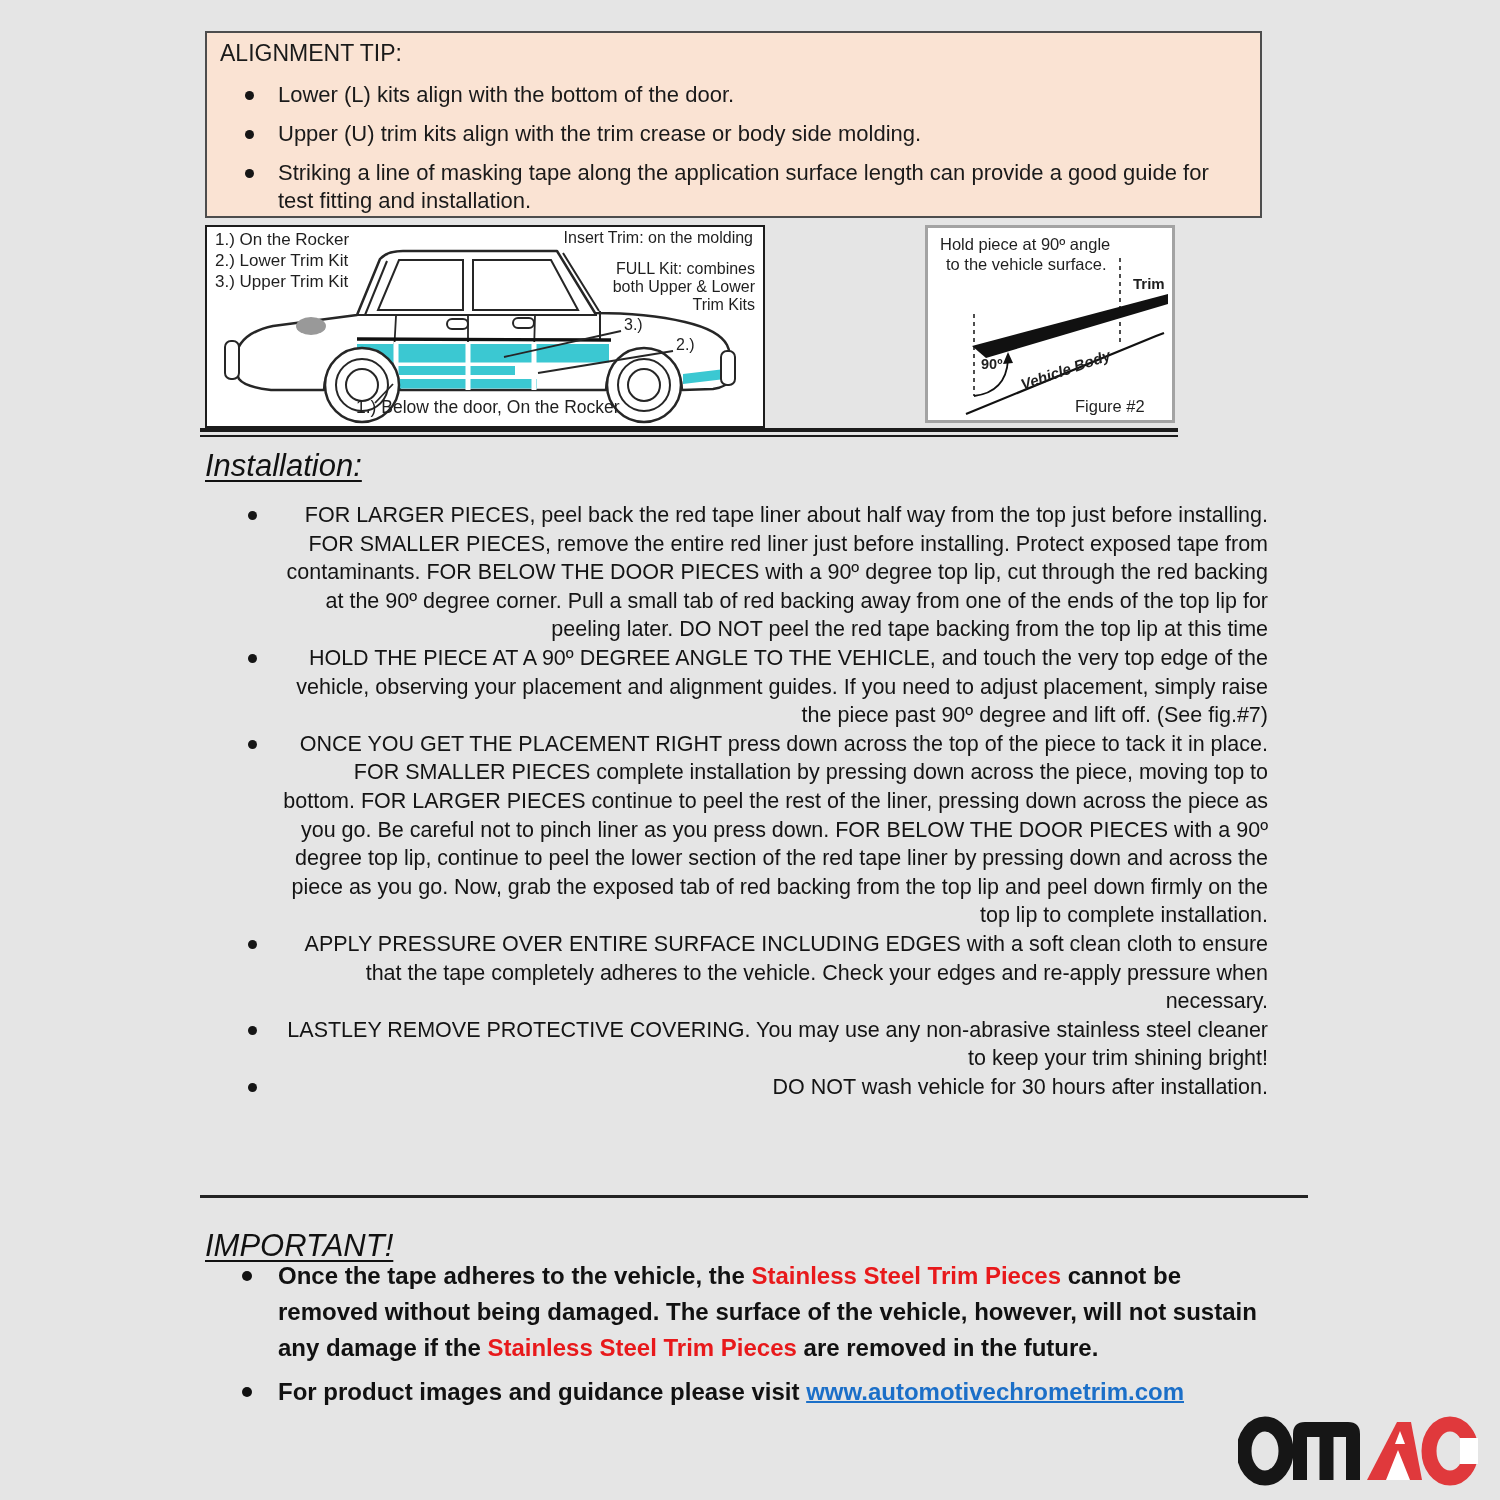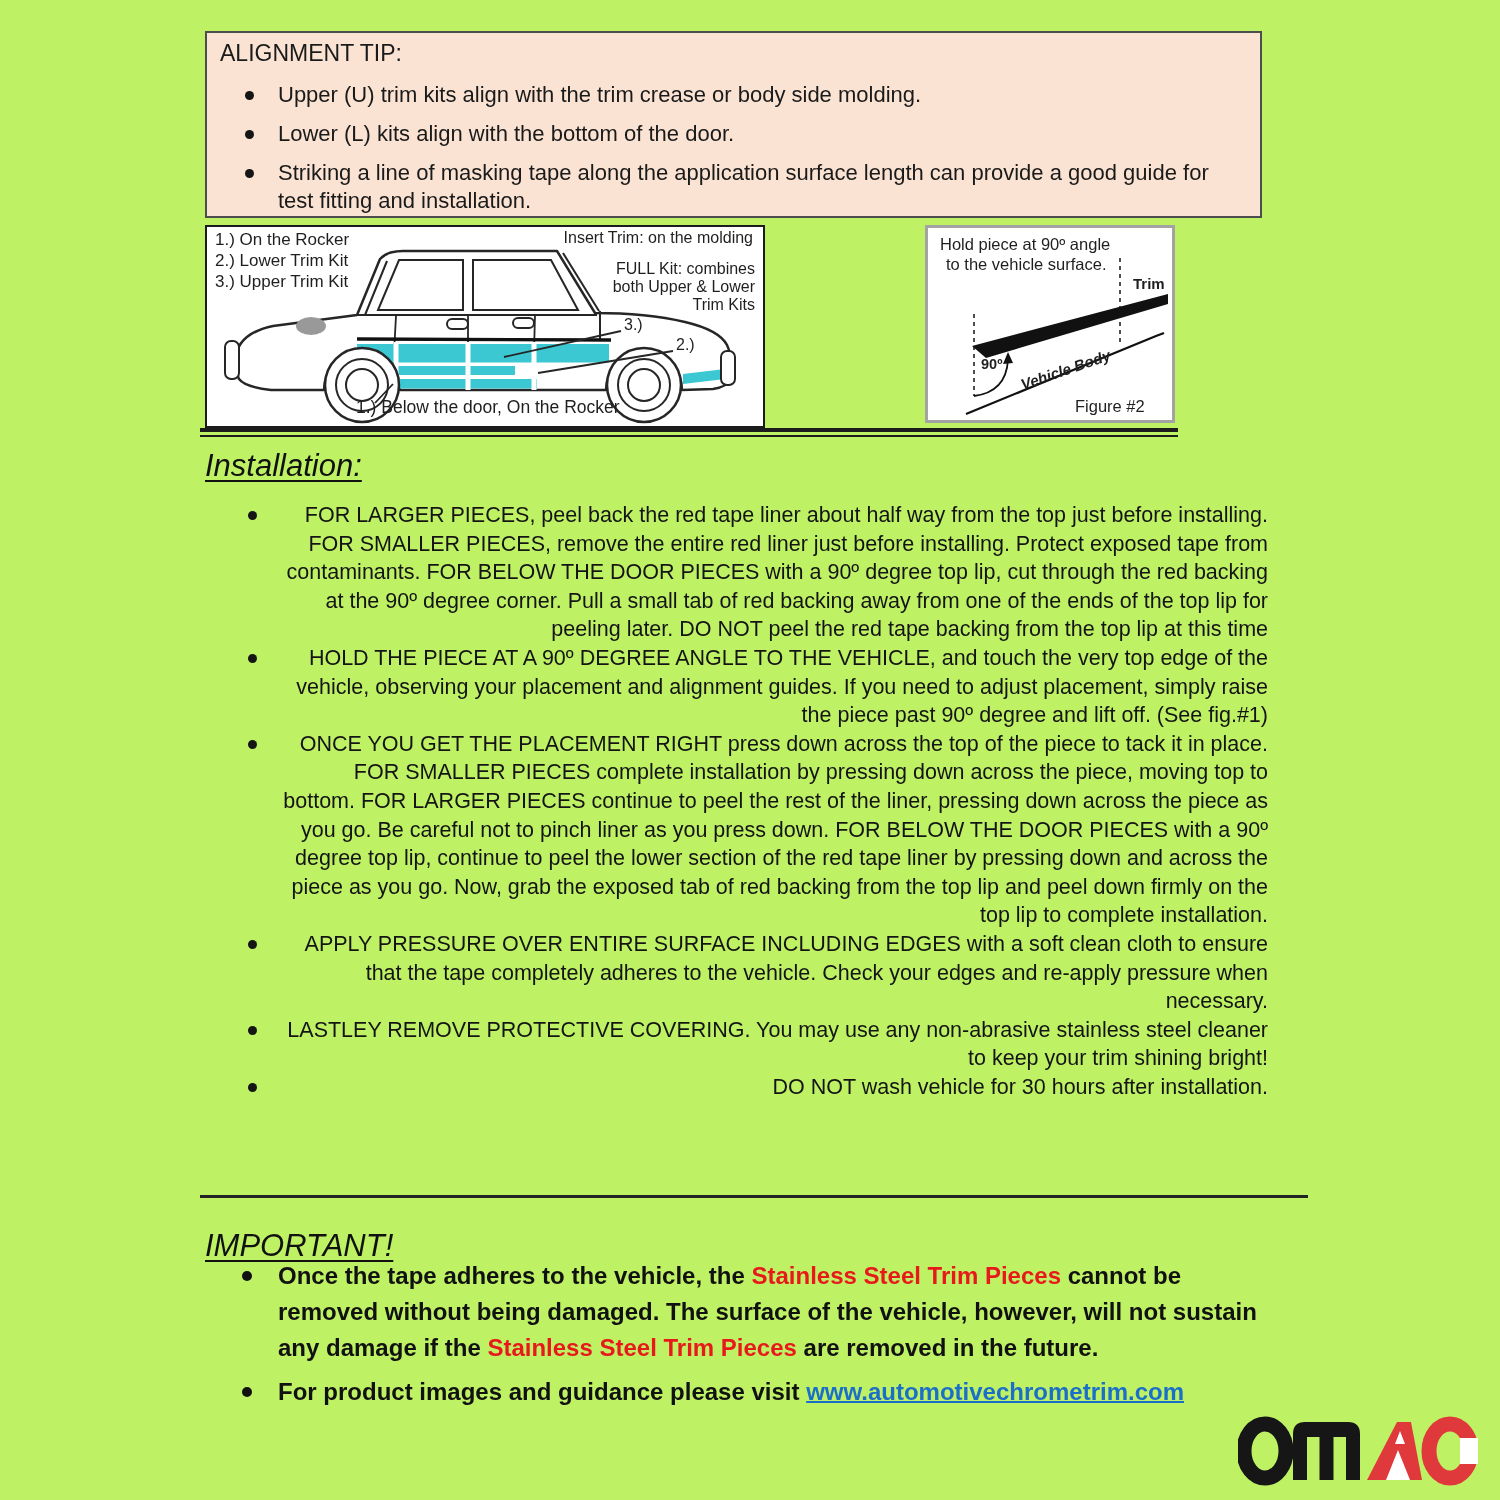--- a/index.html
+++ b/index.html
@@ -1,16 +1,16 @@
 <!DOCTYPE html>
 <html><head>
 <meta charset="utf-8">
 <style>
   html,body{margin:0;padding:0;background:#ffffff;}
-  .page{position:relative;width:1500px;height:1500px;background:#bef264;
+  .page{position:relative;width:1500px;height:1500px;background:#e5e5e5;
         font-family:"Liberation Sans",sans-serif;color:#1a1a1a;overflow:hidden;}
 
   
   .tip-box{position:absolute;left:205px;top:31px;width:1053px;height:183px;
            background:#FAE3D3;border:2px solid #4d4d4d;}
   .tip-title{margin:7px 0 0 13px;font-size:23px;line-height:27px;}
   .tip-list{list-style:none;margin:14px 0 0 38px;padding:0;}
   .tip-list li{position:relative;padding-left:33px;font-size:22px;line-height:28px;
                margin-bottom:11px;max-width:950px;}
   .tip-list li::before{content:"";position:absolute;left:0;top:10px;width:9px;height:9px;
@@ -54,22 +54,22 @@
   .visually-hidden{position:absolute;width:1px;height:1px;overflow:hidden;clip:rect(0 0 0 0);white-space:nowrap;}
 </style>
 </head>
 <body>
 
 <div class="page">
 
   <section class="tip-box">
     <div class="tip-title">ALIGNMENT TIP:</div>
     <ul class="tip-list">
+      <li>Lower (L) kits align with the bottom of the door.</li>
       <li>Upper (U) trim kits align with the trim crease or body side molding.</li>
-      <li>Lower (L) kits align with the bottom of the door.</li>
       <li>Striking a line of masking tape along the application surface length can provide a good guide for test fitting and installation.</li>
     </ul>
   </section>
 
   <div class="car-box">
     <svg width="556" height="199" viewBox="0 0 556 199">
 
       <path d="M28,134 C29,116 42,104 66,99 L150,88 L173,32 Q180,24 196,24 L350,24 L388,86 Q440,86 478,95 Q512,103 520,118 Q524,126 524,140 L524,152 Q520,160 506,162 L475,163 A38,38 0 0 0 399,163 L193,163 A38,38 0 0 0 117,163 L64,163 Q38,160 32,152 Q28,144 28,134 Z" fill="#ffffff" stroke="#262626" stroke-width="2.5" stroke-linejoin="round"></path>
       <ellipse cx="104" cy="99" rx="15" ry="9" fill="#999"></ellipse>
 
@@ -141,21 +141,21 @@
       <text transform="translate(95,162) rotate(-19)" font-size="15" font-weight="bold" font-style="italic">Vehicle Body</text>
       <text x="147" y="184" font-size="16.5">Figure #2</text>
     </svg>
   </div>
 
   <div class="thick-rule"></div>
 
   <h2 class="section-heading" id="installation-heading">Installation:</h2>
   <ul class="install-list">
     <li>FOR LARGER PIECES, peel back the red tape liner about half way from the top just before installing. FOR SMALLER PIECES, remove the entire red liner just before installing. Protect exposed tape from contaminants. FOR BELOW THE DOOR PIECES with a 90º degree top lip, cut through the red backing at the 90º degree corner. Pull a small tab of red backing away from one of the ends of the top lip for peeling later. DO NOT peel the red tape backing from the top lip at this time</li>
-    <li>HOLD THE PIECE AT A 90º DEGREE ANGLE TO THE VEHICLE, and touch the very top edge of the vehicle, observing your placement and alignment guides. If you need to adjust placement, simply raise the piece past 90º degree and lift off. (See fig.#1)</li>
+    <li>HOLD THE PIECE AT A 90º DEGREE ANGLE TO THE VEHICLE, and touch the very top edge of the vehicle, observing your placement and alignment guides. If you need to adjust placement, simply raise the piece past 90º degree and lift off. (See fig.#7)</li>
     <li>ONCE YOU GET THE PLACEMENT RIGHT press down across the top of the piece to tack it in place.  FOR SMALLER PIECES complete installation by pressing down across the piece, moving top to bottom. FOR LARGER PIECES continue to peel the rest of the liner, pressing down across the piece as you go. Be careful not to pinch liner as you press down. FOR BELOW THE DOOR PIECES with a 90º degree top lip, continue to peel the lower section of the red tape liner by pressing down and across the piece as you go. Now, grab the exposed tab of red backing from the top lip and peel down firmly on the top lip to complete installation.</li>
     <li>APPLY PRESSURE OVER ENTIRE SURFACE INCLUDING EDGES with a soft clean cloth to ensure that the tape completely adheres to the vehicle. Check your edges and re-apply pressure when necessary.</li>
     <li>LASTLEY REMOVE PROTECTIVE COVERING. You may use any non-abrasive stainless steel cleaner to keep your trim shining bright!</li>
     <li>DO NOT wash vehicle for 30 hours after installation.</li>
   </ul>
 
   <div class="divider"></div>
 
   <h2 class="section-heading" id="important-heading">IMPORTANT!</h2>
   <ul class="important-list">

